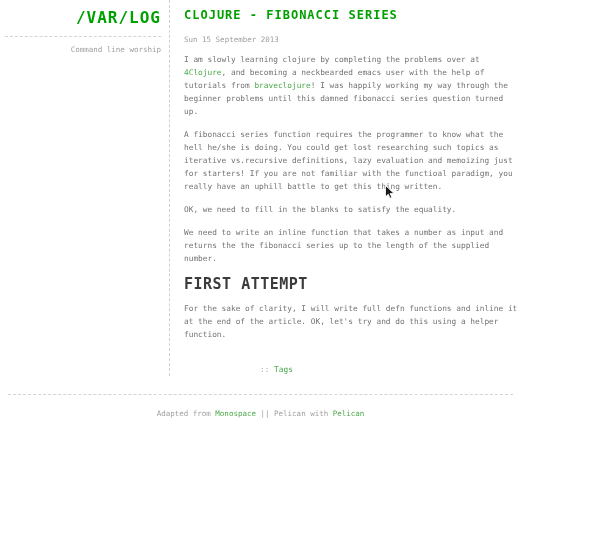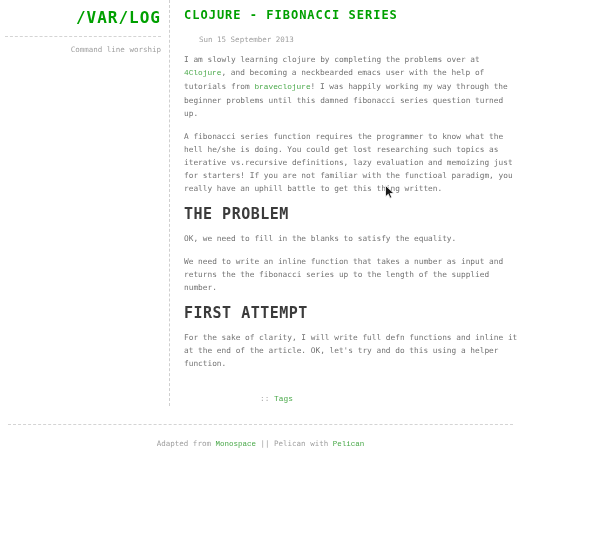--- a/index.html
+++ b/index.html
@@ -58,21 +58,21 @@
   }
   .post-title {
     margin: 0 0 10px 0;
     font-size: 12px;
     font-weight: bold;
     letter-spacing: 1px;
     color: #00a000;
     line-height: 19px;
   }
   .date {
-    margin: 0 0 8px 15px;
+    margin: 0 0 8px 0;
     font-size: 7.5px;
     line-height: 10px;
     color: #9e9e9e;
   }
   .body-text {
     margin: 0 0 10px 0;
   }
   .section-heading {
     margin: 8px 0 9px 0;
     font-size: 15px;
@@ -89,21 +89,20 @@
     font-size: 7.5px;
     line-height: 10px;
     white-space: pre;
     padding: 12px 8px;
     margin: 12px 10px 12px 12px;
   }
   a.link {
     color: #4aa94a;
     text-decoration: none;
     cursor: pointer;
-    font-family: Liberation Mono, monospace;
   }
   .tags-row {
     margin: 22px 0 0 76px;
     font-size: 7.8px;
     line-height: 13px;
   }
   .tags-prefix { color: #a9a9a9; }
   
   .footer {
     margin: 18px 87px 0 8px;
@@ -138,21 +137,20 @@
     <main class="content">
 
       <h2 class="post-title">CLOJURE - FIBONACCI SERIES</h2>
 
       <p class="date">Sun 15 September 2013</p>
 
       <p class="body-text"><span>I am slowly learning clojure by completing the problems over at </span><a class="link">4Clojure</a><span>, and becoming a neckbearded emacs user with the help of tutorials from </span><a class="link">braveclojure</a><span>! I was happily working my way through the beginner problems until this damned fibonacci series question turned up.</span></p>
 
       <p class="body-text">A fibonacci series function requires the programmer to know what the hell he/she is doing. You could get lost researching such topics as iterative vs.recursive definitions, lazy evaluation and memoizing just for starters! If you are not familiar with the functioal paradigm, you really have an uphill battle to get this thing written.</p>
 
-      <h3 class="section-heading">THE PROBLEM</h3>
 
       <p class="body-text">OK, we need to fill in the blanks to satisfy the equality.</p>
 
 
       <p class="body-text">We need to write an inline function that takes a number as input and returns the the fibonacci series up to the length of the supplied number.</p>
 
       <h3 class="section-heading">FIRST ATTEMPT</h3>
 
       <p class="body-text">For the sake of clarity, I will write full defn functions and inline it at the end of the article. OK, let's try and do this using a helper function.</p>
 

